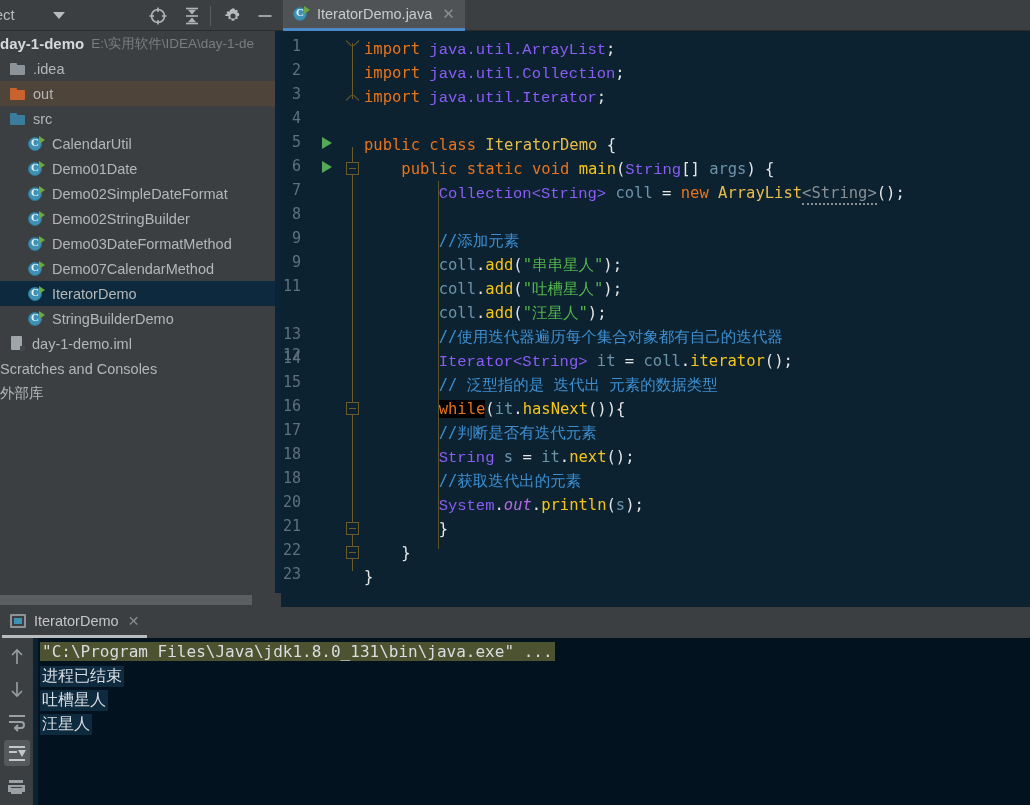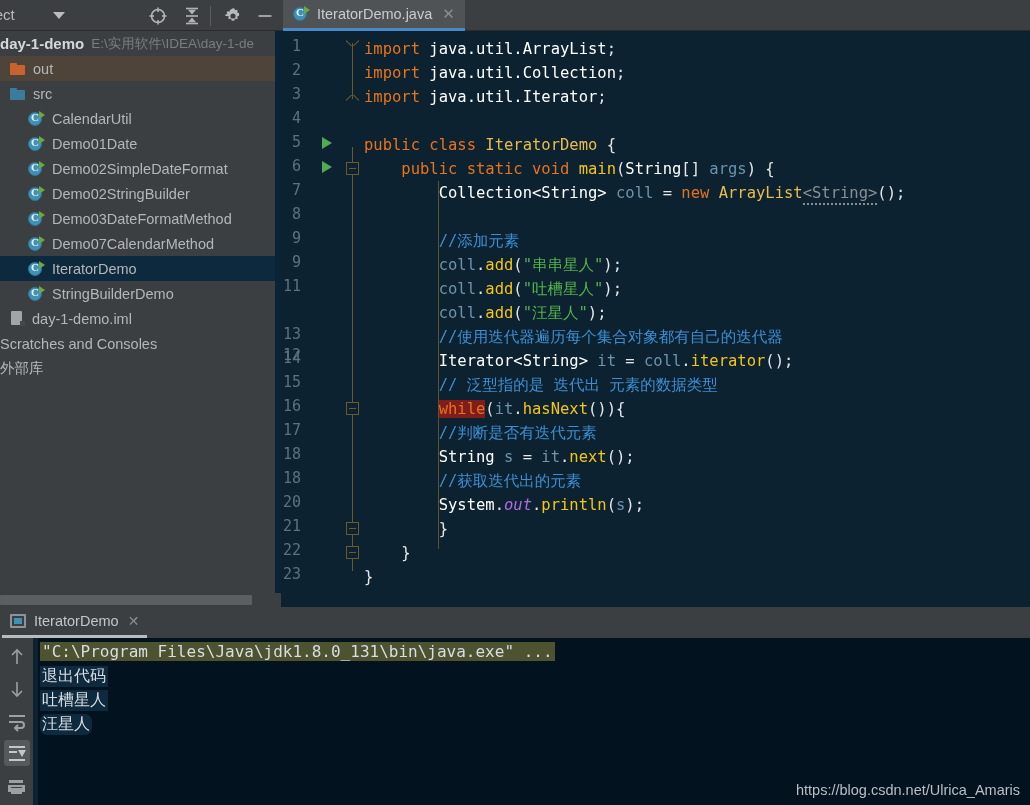--- a/index.html
+++ b/index.html
@@ -220,30 +220,30 @@
   }
   .cl { position: absolute; left: 0; height: 24px; white-space: pre; }
 
   
   .indent-guide {
     position: absolute; width: 1px; background: #5c5426;
   }
 
   
   .kw   { color: #e8731b; }
-  .typ  { color: #ffffff; }
+  .typ  { color: #8b5cf6; font-family: Liberation Mono, monospace; }
   .str  { color: #54b54a; }
   .mth  { color: #f5c518; }
   .var  { color: #6d93ab; }
   .pun  { color: #e6e6e6; }
   .cmt  { color: #3d8fd1; }
   .cls  { color: #e9bd4a; }
   .gray { color: #8a8f93; }
   .fld  { color: #b36ae2; font-style: italic; }
-  .kwhl { background: #7f1d1d; color:#e8731b; }
+  .kwhl { background: #000000; color:#e8731b; }
   .squig { border-bottom: 2px dotted #8a8f93; padding-bottom: 1px; }
 
   
   #run-panel {
     position: absolute; left: 0; top: 607px;
     width: 1030px; height: 198px;
     background: #3c3f41;
   }
   #run-tabs {
     position: relative; height: 31px;
@@ -348,20 +348,25 @@
           <line x1="3.5" y1="10" x2="16.5" y2="10" stroke="#b0b4b6" stroke-width="1.7"></line>
         </svg>
       </div>
     </div>
 
     <div id="tree">
         <div class="tree-row root">
           <span style="display: inline-block;"></span>
           <span class="tree-label">day-1-demo</span>
           <span class="tree-path">E:\实用软件\IDEA\day-1-de</span>
+        </div>
+        <div class="tree-row">
+          <span style="display: inline-block; width: 10px;"></span>
+          <span class="ico folder gray" style="margin-right: 8px;"></span>
+          <span class="tree-label">.idea</span>
         </div>
         <div class="tree-row hl">
           <span style="display: inline-block; width: 10px;"></span>
           <span class="ico folder orange" style="margin-right: 8px;"></span>
           <span class="tree-label">out</span>
         </div>
         <div class="tree-row">
           <span style="display: inline-block; width: 10px;"></span>
           <span class="ico folder blue" style="margin-right: 8px;"></span>
           <span class="tree-label">src</span>
@@ -556,20 +561,19 @@
           <rect x="5" y="6" width="14" height="3" fill="#9aa0a4"></rect>
           <rect x="4" y="11" width="17" height="7" fill="#9aa0a4"></rect>
           <rect x="7" y="13" width="11" height="7" fill="#3c3f41"></rect>
           <rect x="7" y="14" width="11" height="6" fill="#9aa0a4"></rect>
         </svg>
       </div>
     </div>
 
     <div id="console">
       <div id="console-marker"></div>
-      <div id="watermark">https://blog.csdn.net/Ulrica_Amaris</div>
     <div class="con-line cmd" style="top: 4px;">"C:\Program Files\Java\jdk1.8.0_131\bin\java.exe" ...</div>
-        <div class="con-line sel" style="top: 28px;">退出代码</div>
+        <div class="con-line sel" style="top: 28px;">进程已结束</div>
         <div class="con-line sel" style="top: 52px;">吐槽星人</div>
-        <div class="con-line sel" style="top: 76px; border-radius: 7px;">汪星人</div>
+        <div class="con-line sel" style="top: 76px;">汪星人</div>
       </div>
   </div>
 </div>
 
 </body></html>

